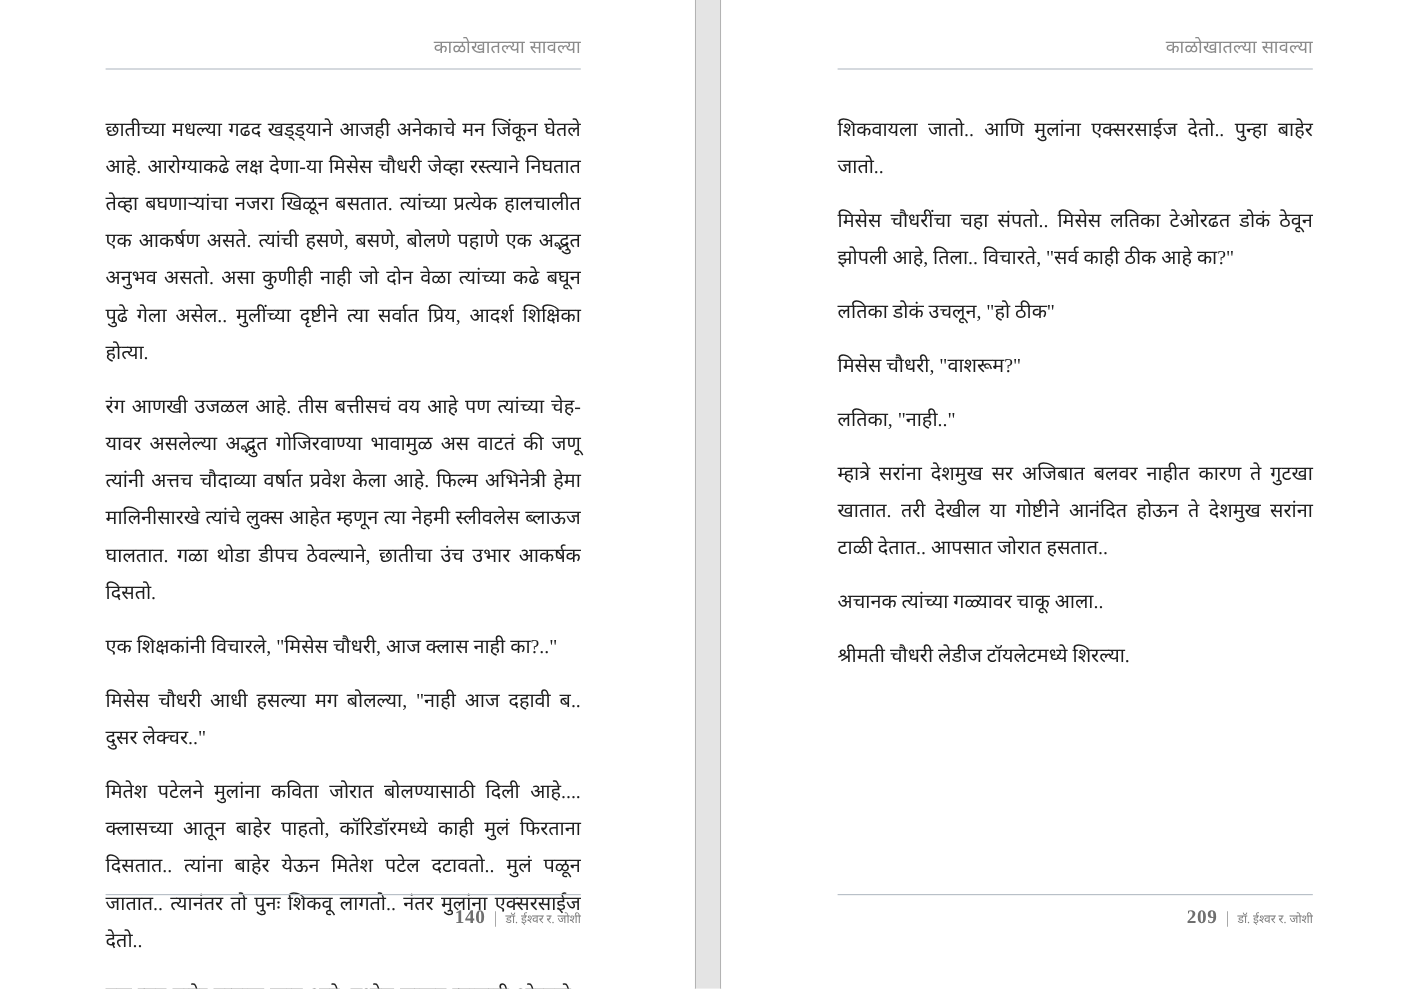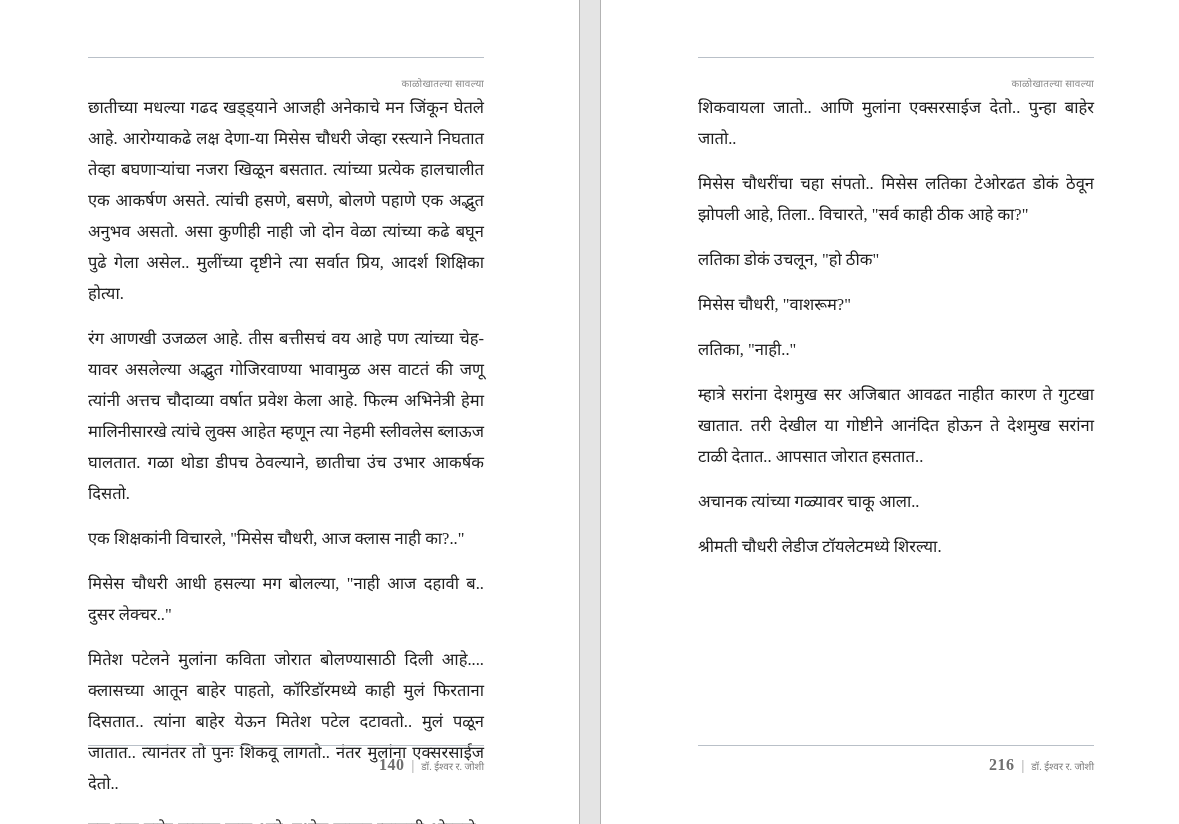--- a/index.html
+++ b/index.html
@@ -32,24 +32,23 @@
     top: 0;
     width: 396px;
     height: 824px;
   }
   .page-left  .content { left: 88px; }
   .page-right .content { left: 97px; }
   .running-header {
     position: absolute;
     top: 28px;
     right: 0;
-    font-size: 10px;
+    font-size: 15px;
     color: #8b8b8b;
     letter-spacing: 0.2px;
-    margin-top: 48px;
   }
   .header-rule {
     position: absolute;
     top: 57px;
     left: 0;
     width: 100%;
     border: none;
     border-top: 1px solid #b9c0c8;
   }
   .body-text {
@@ -127,26 +126,26 @@
   <div class="page page-right">
     <div class="content">
       <div class="running-header">काळोखातल्या सावल्या</div>
       <hr class="header-rule">
       <div class="body-text">
         <p>शिकवायला जातो.. आणि मुलांना एक्सरसाईज देतो.. पुन्हा बाहेर जातो..</p>
         <p>मिसेस चौधरींचा चहा संपतो.. मिसेस लतिका टेओरढत डोकं ठेवून झोपली आहे, तिला.. विचारते, "सर्व काही ठीक आहे का?"</p>
         <p>लतिका डोकं उचलून, "हो ठीक"</p>
         <p>मिसेस चौधरी, "वाशरूम?"</p>
         <p>लतिका, "नाही.."</p>
-        <p>म्हात्रे सरांना देशमुख सर अजिबात आवढत नाहीत कारण ते गुटखा खातात. तरी देखील या गोष्टीने आनंदित होऊन ते देशमुख सरांना टाळी देतात.. आपसात जोरात हसतात..</p>
+        <p>म्हात्रे सरांना देशमुख सर अजिबात बलवर नाहीत कारण ते गुटखा खातात. तरी देखील या गोष्टीने आनंदित होऊन ते देशमुख सरांना टाळी देतात.. आपसात जोरात हसतात..</p>
         <p>अचानक त्यांच्या गळ्यावर चाकू आला..</p>
         <p>श्रीमती चौधरी लेडीज टॉयलेटमध्ये शिरल्या.</p>
       </div>
       <hr class="footer-rule">
       <div class="footer-line">
-        <span class="page-number">216</span>
+        <span class="page-number">209</span>
         <span class="footer-sep">|</span>
         <span class="footer-author">डॉ. ईश्वर र. जोशी</span>
       </div>
     </div>
   </div>
 
 </div>
 
 </body></html>

